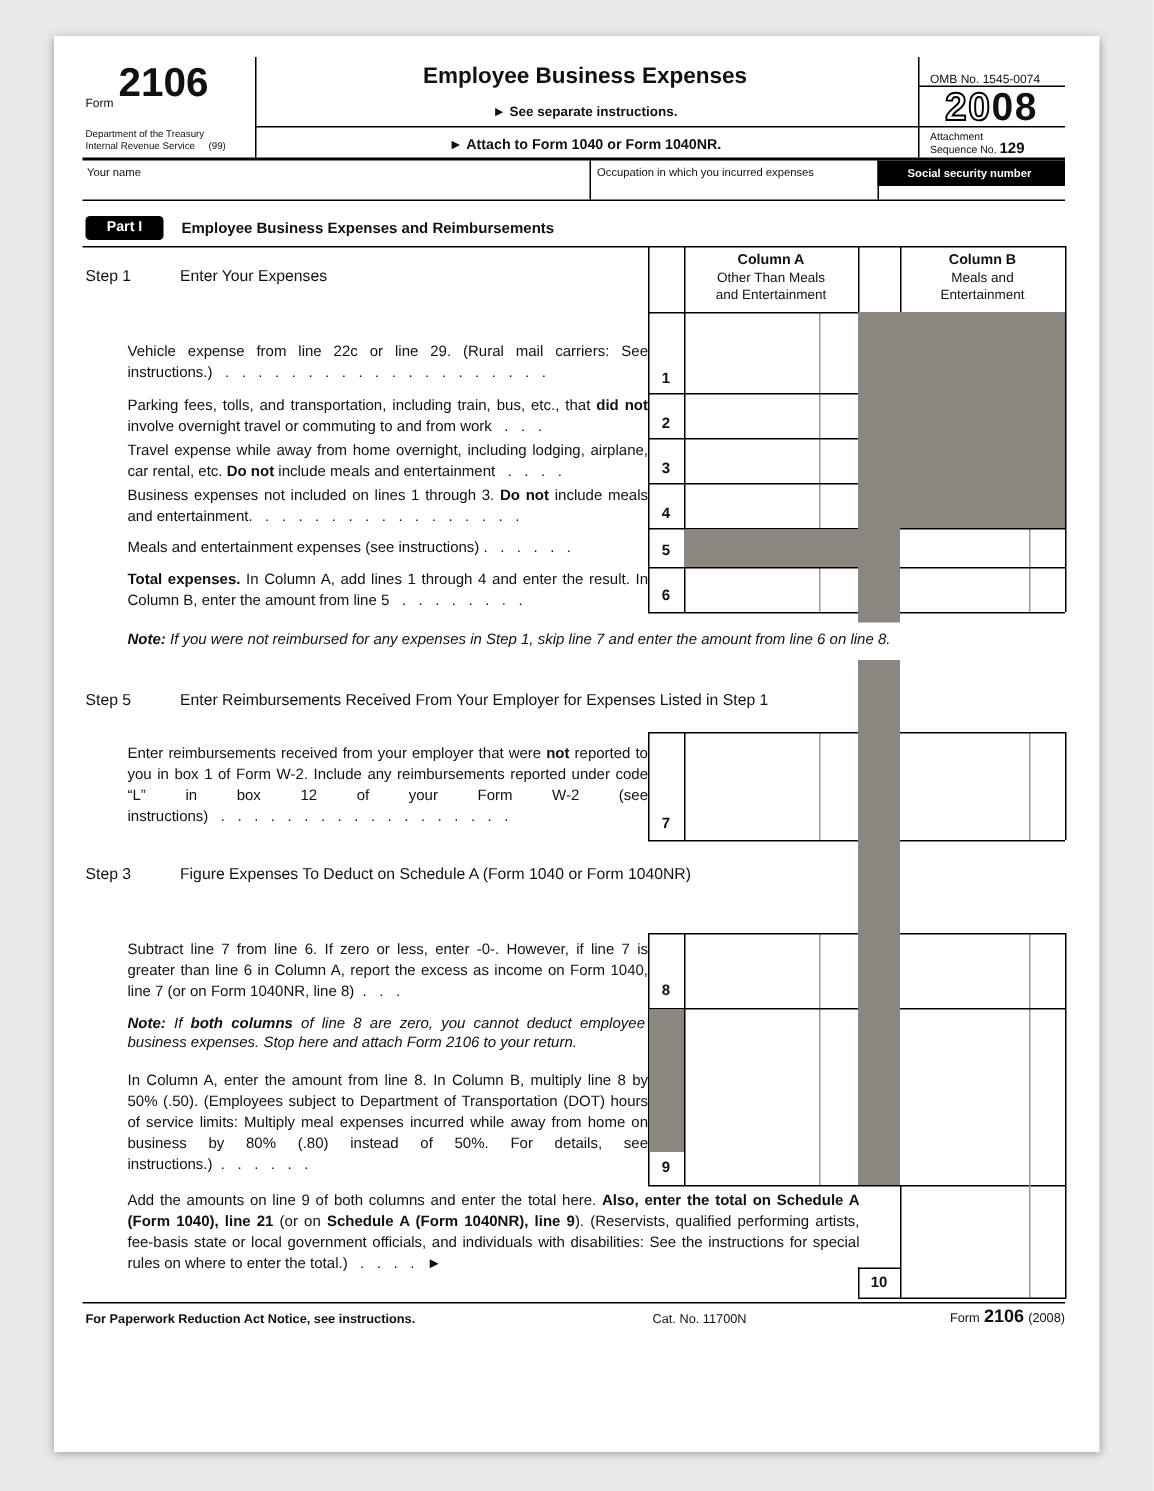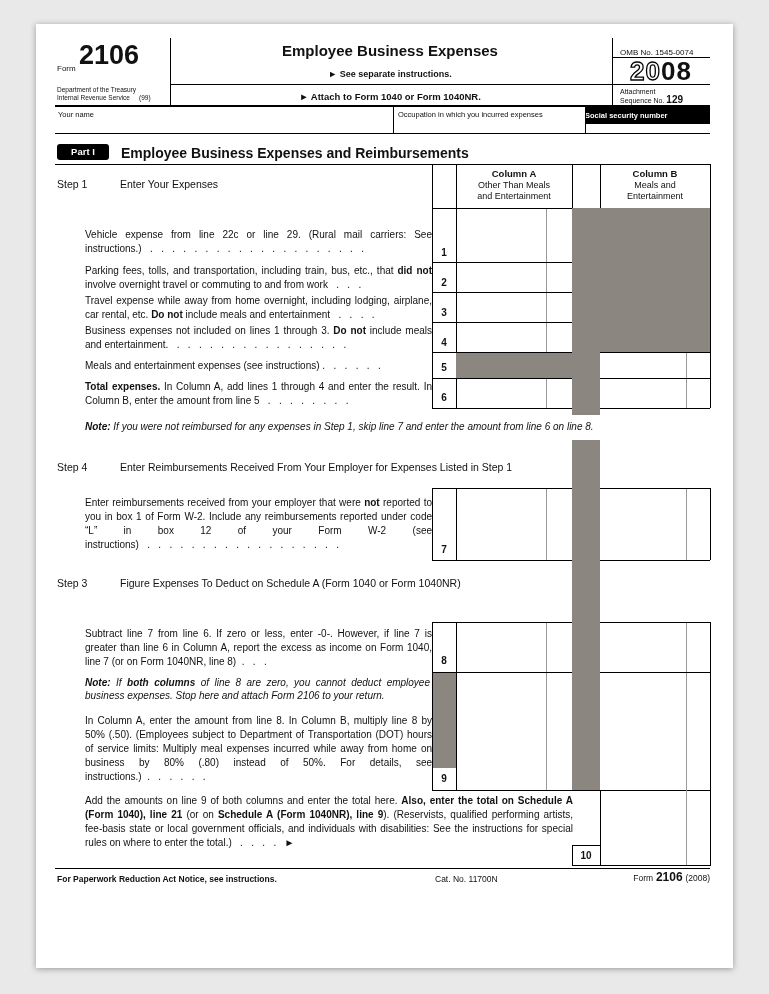--- a/index.html
+++ b/index.html
@@ -15,21 +15,21 @@
   .cl{position:absolute;width:1px;background:#9a9a9a}
   .sh{position:absolute;background:var(--shade,#8c8680)}
   .cell{position:absolute}
   .num{position:absolute;width:24px;text-align:center;font-weight:bold;font-size:10px;line-height:14px}
   .b{font-weight:bold}
   .i{font-style:italic}
   .ctr{text-align:center}
   .badge{position:absolute;background:#000;color:#fff;border-radius:3px;text-align:center;
          font-weight:bold;font-size:9.5px;line-height:16px}
   .ssnbox{position:absolute;background:#000;color:#fff;font-size:7.5px;font-weight:bold;
-          padding:4px 0 0 0;box-sizing:border-box}
+          padding:4px 0 0 20px;box-sizing:border-box}
   .year{position:absolute;text-align:center;font-weight:bold;font-size:26px;line-height:28px;letter-spacing:1px}
   .y20{color:#9a9a9a}
   @supports ((-webkit-text-stroke:1px #000)){.y20{color:#fff;-webkit-text-stroke:1.3px #000}}
   .colhead{position:absolute;text-align:center;font-size:9px;line-height:11.5px}
   .step{position:absolute;font-weight:normal;font-size:10.5px;line-height:14px}
   .small{font-size:6.5px;line-height:8px}
 </style>
 </head>
 <body>
 
@@ -58,21 +58,21 @@
   <div class="t" style="left:398px;top:108px;font-size:7.5px">Occupation in which you incurred expenses</div>
   <div class="ssnbox" style="left:585px;top:107px;width:125px;height:17px"><span>Social security number</span></div>
   <div class="vl" style="left:393px;top:107px;height:26px"></div>
   <div class="vl" style="left:585px;top:107px;height:26px"></div>
   <div class="hl" style="left:55px;top:133px;width:655px"></div>
   <div class="cell" style="left:56px;top:117px;width:335px;height:15px"></div>
   <div class="cell" style="left:394px;top:117px;width:189px;height:15px"></div>
   <div class="cell" style="left:586px;top:125px;width:123px;height:7px"></div>
 
   <div class="badge" style="left:57px;top:144px;width:52px;height:16px">Part I</div>
-  <div class="t b" style="left:121px;top:146px;font-size:14px">Employee Business Expenses and Reimbursements</div>
+  <div class="t b" style="left:121px;top:146px;font-size:10px">Employee Business Expenses and Reimbursements</div>
   <div class="hl" style="left:55px;top:164px;width:655px"></div>
 
   <div class="step" style="left:57px;top:177px">Step 1</div>
   <div class="step" style="left:120px;top:177px">Enter Your Expenses</div>
   <div class="colhead" style="left:600px;top:168px;width:110px">
     <div class="b" style="font-size:9.5px">Column B</div>
     <div>Meals and</div>
     <div>Entertainment</div>
   </div>
   <div class="colhead" style="left:456px;top:168px;width:116px">
@@ -139,21 +139,21 @@
   <p class="t para" style="left:85px;top:324px;width:347px"><span>Business expenses not included on lines 1 through 3. </span><b>Do not</b><span> include meals and entertainment.&nbsp;&nbsp;&nbsp;.&nbsp;&nbsp;&nbsp;.&nbsp;&nbsp;&nbsp;.&nbsp;&nbsp;&nbsp;.&nbsp;&nbsp;&nbsp;.&nbsp;&nbsp;&nbsp;.&nbsp;&nbsp;&nbsp;.&nbsp;&nbsp;&nbsp;.&nbsp;&nbsp;&nbsp;.&nbsp;&nbsp;&nbsp;.&nbsp;&nbsp;&nbsp;.&nbsp;&nbsp;&nbsp;.&nbsp;&nbsp;&nbsp;.&nbsp;&nbsp;&nbsp;.&nbsp;&nbsp;&nbsp;.&nbsp;&nbsp;&nbsp;.</span></p>
 
   <div class="num" style="left:432px;top:361px">5</div>
   <p class="t" style="left:85px;top:359px;width:347px"><span>Meals and entertainment expenses (see instructions)&nbsp;.&nbsp;&nbsp;&nbsp;.&nbsp;&nbsp;&nbsp;.&nbsp;&nbsp;&nbsp;.&nbsp;&nbsp;&nbsp;.&nbsp;&nbsp;&nbsp;.</span></p>
 
   <div class="num" style="left:432px;top:391px">6</div>
   <p class="t para" style="left:85px;top:380px;width:347px"><b>Total expenses.</b><span> In Column A, add lines 1 through 4 and enter the result. In Column B, enter the amount from line 5&nbsp;&nbsp;&nbsp;.&nbsp;&nbsp;&nbsp;.&nbsp;&nbsp;&nbsp;.&nbsp;&nbsp;&nbsp;.&nbsp;&nbsp;&nbsp;.&nbsp;&nbsp;&nbsp;.&nbsp;&nbsp;&nbsp;.&nbsp;&nbsp;&nbsp;.</span></p>
 
   <p class="t i" style="left:85px;top:420px;width:625px;white-space:nowrap"><b>Note:</b><span> If you were not reimbursed for any expenses in Step 1, skip line 7 and enter the amount from line 6 on line 8.</span></p>
 
-  <div class="step" style="left:57px;top:460px">Step 4</div>
+  <div class="step" style="left:57px;top:460px">Step 5</div>
   <div class="step" style="left:120px;top:460px">Enter Reimbursements Received From Your Employer for Expenses Listed in Step 1</div>
 
   <div class="num" style="left:432px;top:543px">7</div>
   <p class="t para" style="left:85px;top:496px;width:347px"><span>Enter reimbursements received from your employer that were </span><b>not</b><span> reported to you in box 1 of Form W-2. Include any reimbursements reported under code “L” in box 12 of your Form W-2 (see instructions)&nbsp;&nbsp;&nbsp;.&nbsp;&nbsp;&nbsp;.&nbsp;&nbsp;&nbsp;.&nbsp;&nbsp;&nbsp;.&nbsp;&nbsp;&nbsp;.&nbsp;&nbsp;&nbsp;.&nbsp;&nbsp;&nbsp;.&nbsp;&nbsp;&nbsp;.&nbsp;&nbsp;&nbsp;.&nbsp;&nbsp;&nbsp;.&nbsp;&nbsp;&nbsp;.&nbsp;&nbsp;&nbsp;.&nbsp;&nbsp;&nbsp;.&nbsp;&nbsp;&nbsp;.&nbsp;&nbsp;&nbsp;.&nbsp;&nbsp;&nbsp;.&nbsp;&nbsp;&nbsp;.&nbsp;&nbsp;&nbsp;.</span></p>
 
   <div class="step" style="left:57px;top:576px">Step 3</div>
   <div class="step" style="left:120px;top:576px">Figure Expenses To Deduct on Schedule A (Form 1040 or Form 1040NR)</div>
 
   <div class="num" style="left:432px;top:654px">8</div>
   <p class="t para" style="left:85px;top:627px;width:347px"><span>Subtract line 7 from line 6. If zero or less, enter -0-. However, if line 7 is greater than line 6 in Column A, report the excess as income on Form 1040, line 7 (or on Form 1040NR, line 8)&nbsp;&nbsp;.&nbsp;&nbsp;&nbsp;.&nbsp;&nbsp;&nbsp;.</span></p>

